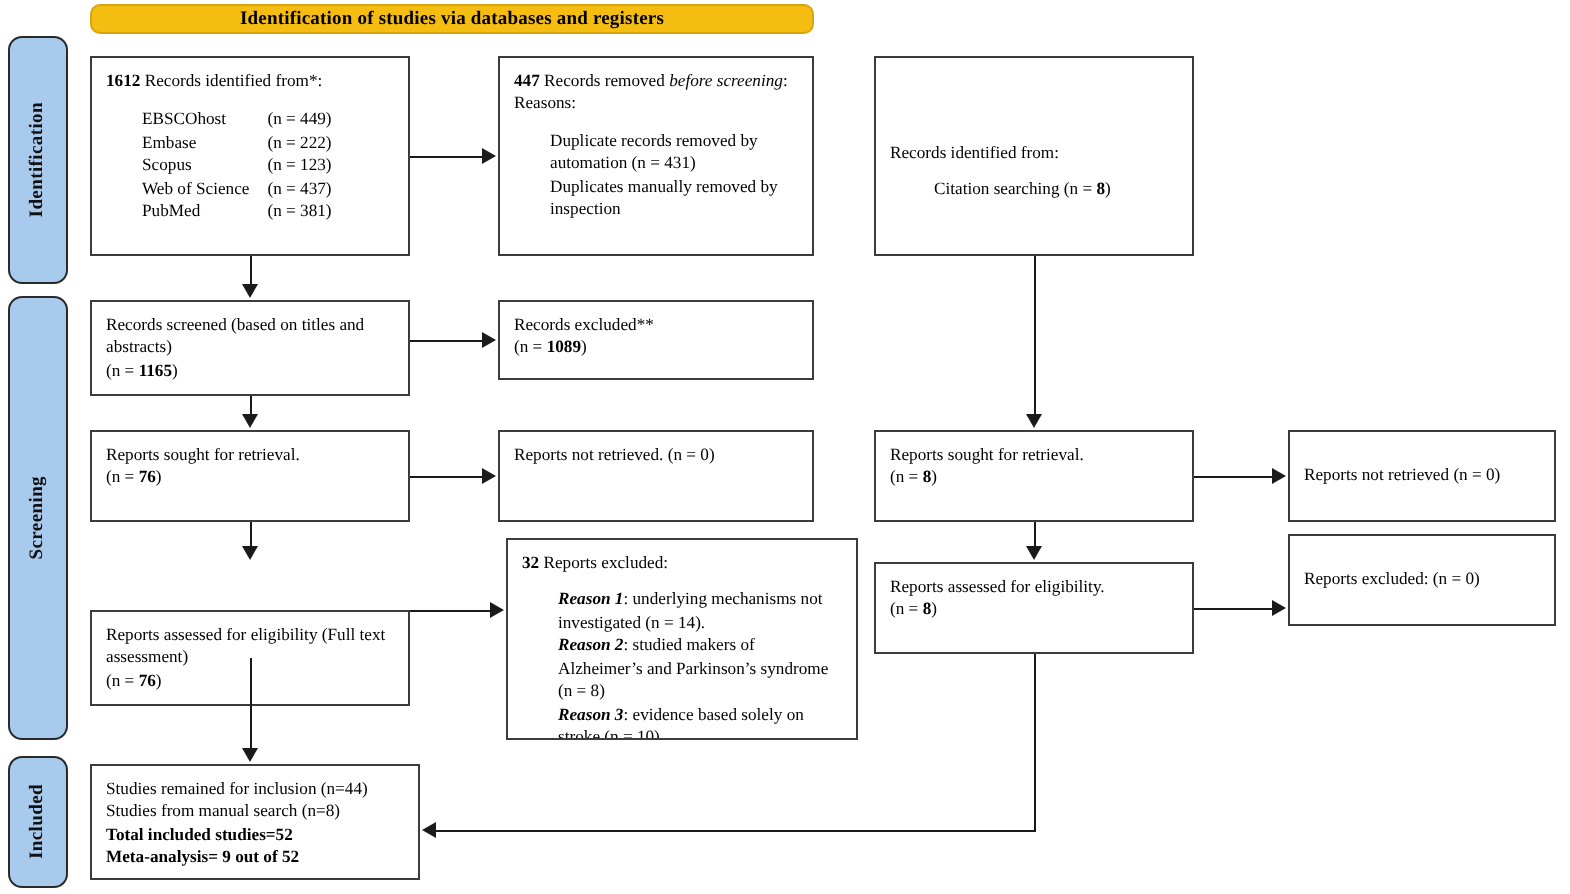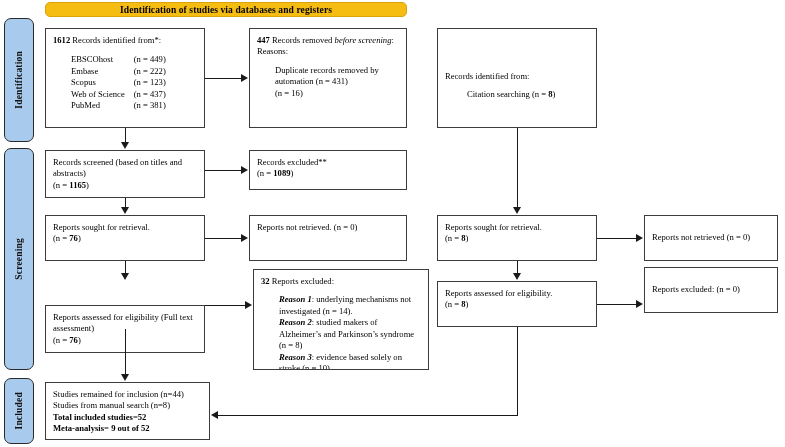--- a/index.html
+++ b/index.html
@@ -177,21 +177,21 @@
       </table>
   </div>
 
   <div class="box" style="left:249px; top:28px; width:158px; height:100px;">
     <div>
       <b>447</b>
       <span>Records removed </span><i>before screening</i><span>: Reasons:</span>
     </div>
     <span class="spacer"></span>
     <span class="indent">Duplicate records removed by automation (n = 431)</span>
-    <span class="indent">(n = 16)</span>
+    <span class="indent">Duplicates manually removed by inspection</span>
   </div>
 
   <div class="box" style="left:45px; top:150px; width:160px; height:48px;">
     <span>Records screened (based on titles and abstracts)</span>
     <div>
       <span>(n = </span><b>1165</b><span>)</span>
     </div>
   </div>
 
   <div class="box" style="left:249px; top:150px; width:158px; height:40px;">

